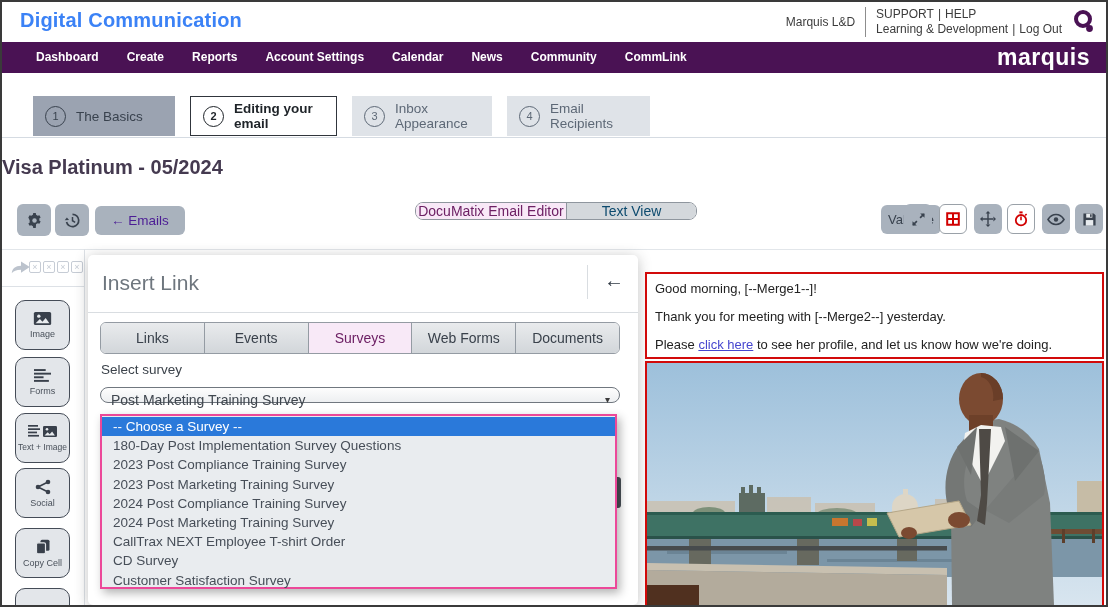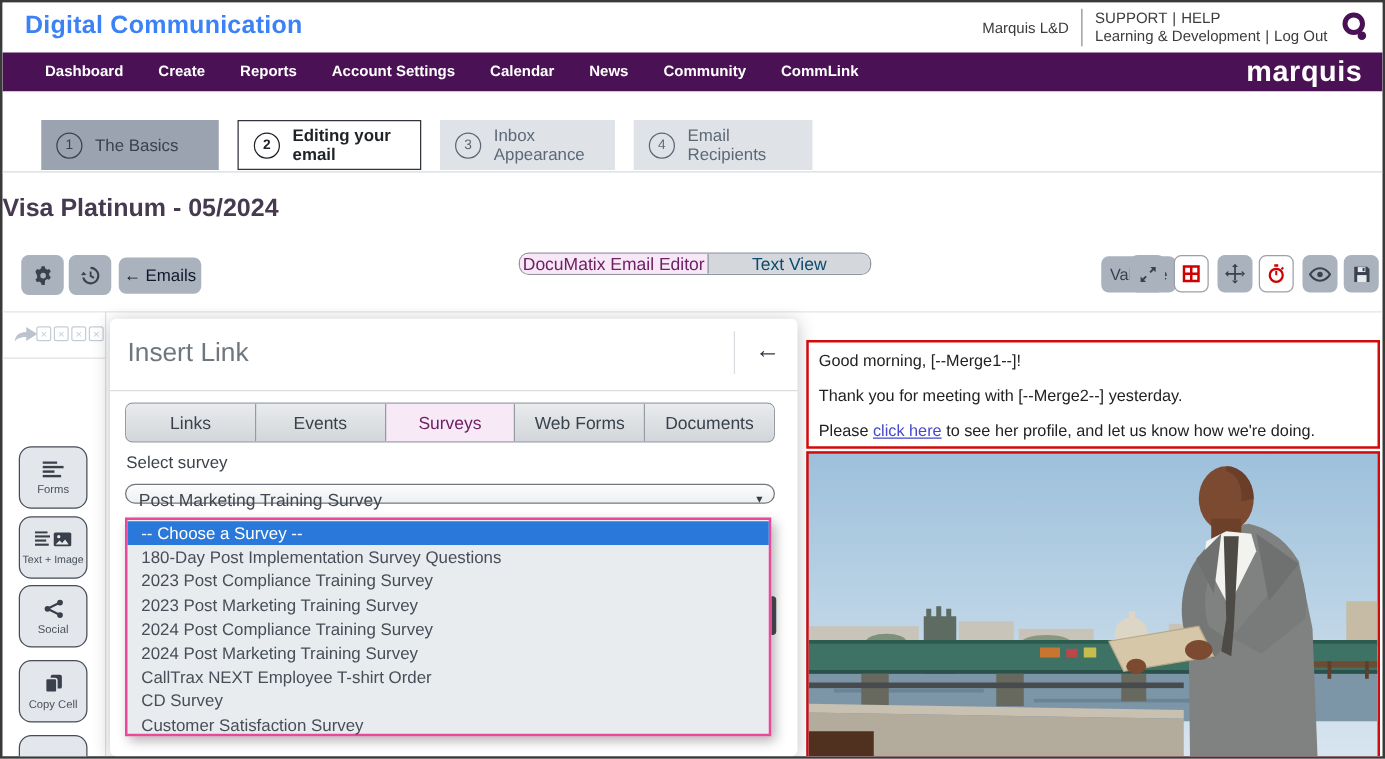--- a/index.html
+++ b/index.html
@@ -30,21 +30,21 @@
   .step3{left:350px;width:140px;background:#dfe3e8;color:#5d6876;}
   .step4{left:505px;width:143px;background:#dfe3e8;color:#5d6876;}
   .steps-rule{position:absolute;left:0;top:135px;width:1104px;height:1px;background:#d5dbe2;}
 
   
   .page-title{position:absolute;left:0;top:154px;width:1104px;text-align:left;font-size:20px;font-weight:bold;color:#453a50;}
   .gbtn{position:absolute;background:#a9b2bd;border-radius:6px;display:flex;align-items:center;justify-content:center;cursor:pointer;}
   .wbtn{position:absolute;background:#fff;border:1px solid #9aa1a8;border-radius:6px;display:flex;align-items:center;justify-content:center;cursor:pointer;}
   .btn-gear{left:15px;top:202px;width:34px;height:32px;}
   .btn-history{left:53px;top:202px;width:34px;height:32px;}
-  .btn-emails{left:93px;top:204px;width:66px;height:29px;font-size:13.5px;color:#0f172a;}
+  .btn-emails{left:93px;top:204px;width:90px;height:29px;font-size:13.5px;color:#4c1d95;}
   .toggle{position:absolute;left:413px;top:200px;width:282px;height:18px;border:1px solid #8f969e;border-radius:8px;overflow:hidden;display:flex;}
   .toggle .t1{width:151px;background:#f8e8f7;color:#6d2064;}
   .toggle .t2{width:131px;background:#d4d8dc;color:#0c4a6e;border-left:1px solid #8f969e;}
   .toggle div{display:flex;align-items:center;justify-content:center;font-size:14px;cursor:pointer;}
   .btn-validate{left:831px;top:203px;width:60px;height:29px;font-size:13px;color:#39424e;margin-left:48px;}
   .ibtn{top:202px;width:28px;height:30px;}
   .content-rule{position:absolute;left:0;top:247px;width:1104px;height:1px;background:#e2e6ea;}
 
   
   .side-rule-v{position:absolute;left:82px;top:247px;width:1px;height:356px;background:#dde1e6;}
@@ -207,20 +207,28 @@
   <div class="redo" data-interactable="true">
     <svg class="ic" width="22" height="16" viewBox="0 0 20 14" fill="#bcc3cd">
         <path d="M1.6 12.6c.5-4.2 3.2-6.8 8.4-6.8V2l8 5.1-8 5.1V9.4c-4.3 0-6.8 1.2-8.4 3.2z"></path>
       </svg>
   </div>
   <span class="xbox" style="left:27px" data-interactable="false">×</span>
   <span class="xbox" style="left:41px" data-interactable="false">×</span>
   <span class="xbox" style="left:55px" data-interactable="false">×</span>
   <span class="xbox" style="left:69px" data-interactable="false">×</span>
 
+  <div class="tool" style="top:298px" data-interactable="true">
+    <svg class="ic" width="19" height="15" viewBox="0 0 18 14">
+        <rect x="0.8" y="0.8" width="16.4" height="12.4" rx="1.5" fill="#39404b"></rect>
+        <circle cx="5.5" cy="4.8" r="1.6" fill="#e8ebee"></circle>
+        <path d="M2.5 11.5l4-4 2.5 2.5 3-3.5 3.5 5z" fill="#e8ebee"></path>
+      </svg>
+    <span class="tlabel" data-interactable="false">Image</span>
+  </div>
   <div class="tool" style="top:355px" data-interactable="true">
     <svg class="ic" width="17" height="14" viewBox="0 0 16 13" fill="#39404b">
         <rect width="11" height="1.8"></rect>
         <rect y="3.4" width="16" height="1.8"></rect>
         <rect y="6.8" width="9" height="1.8"></rect>
         <rect y="10.2" width="14" height="1.8"></rect>
       </svg>
     <span class="tlabel" data-interactable="false">Forms</span>
   </div>
   <div class="tool" style="top:411px" data-interactable="true">

